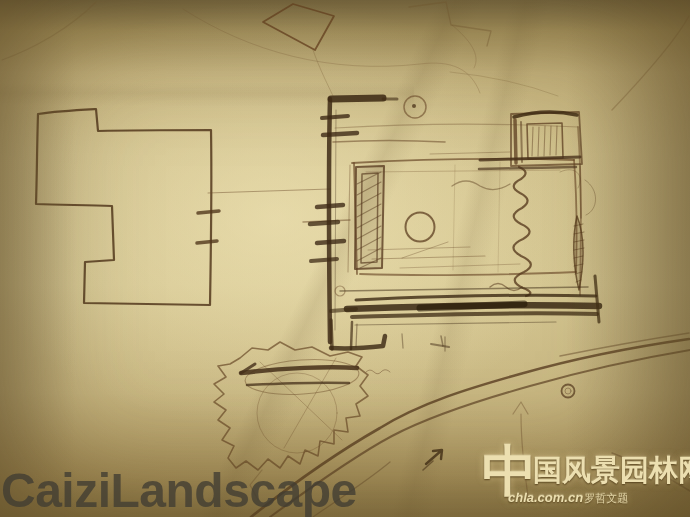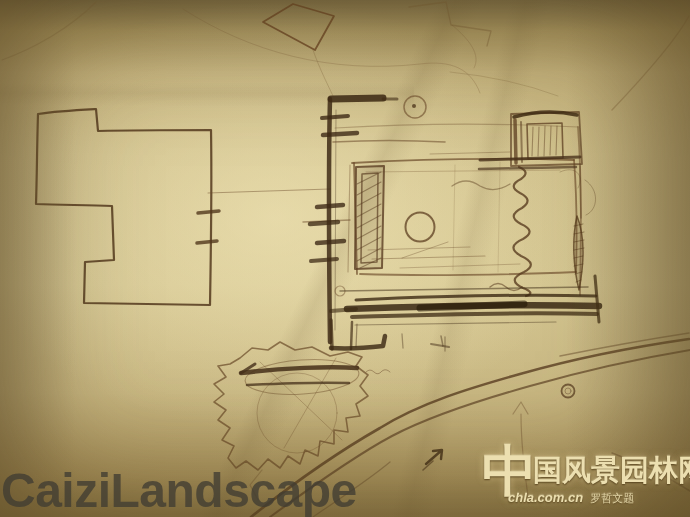--- a/index.html
+++ b/index.html
@@ -23,21 +23,21 @@
   .wm-caizi{position:absolute;left:1px;bottom:2px;font-size:48px;font-weight:700;
     letter-spacing:-.5px;color:rgba(64,60,50,.78);line-height:1;white-space:nowrap;}
   .wm-chla{position:absolute;left:482px;top:443px;color:#ecdfb0;white-space:nowrap;
     font-family:"DejaVu Serif",serif;
     text-shadow:0 1px 2px rgba(70,50,15,.85), 0 0 7px rgba(250,230,170,.5), 0 -1px 1px rgba(255,248,210,.35);}
   .chla-row1{display:flex;align-items:center;line-height:1;}
   .chla-logo{font-size:55px;font-weight:700;margin-right:-4px;}
   .chla-name{font-size:29px;font-weight:700;letter-spacing:0;}
   .chla-row2{margin-top:-8px;padding-left:26px;display:flex;align-items:baseline;}
   .chla-url{font-size:13px;font-weight:700;font-style:italic;font-family:"Liberation Sans",sans-serif;}
-  .chla-sig{font-size:11px;margin-left:7px;opacity:.9;}
+  .chla-sig{font-size:11px;margin-left:1px;opacity:.9;}
 </style>
 </head>
 <body>
 
 <div class="stage">
   <div class="paper"></div>
   <div class="crease c1"></div>
   <div class="crease c2"></div>
   <div class="crease c3"></div>
 

